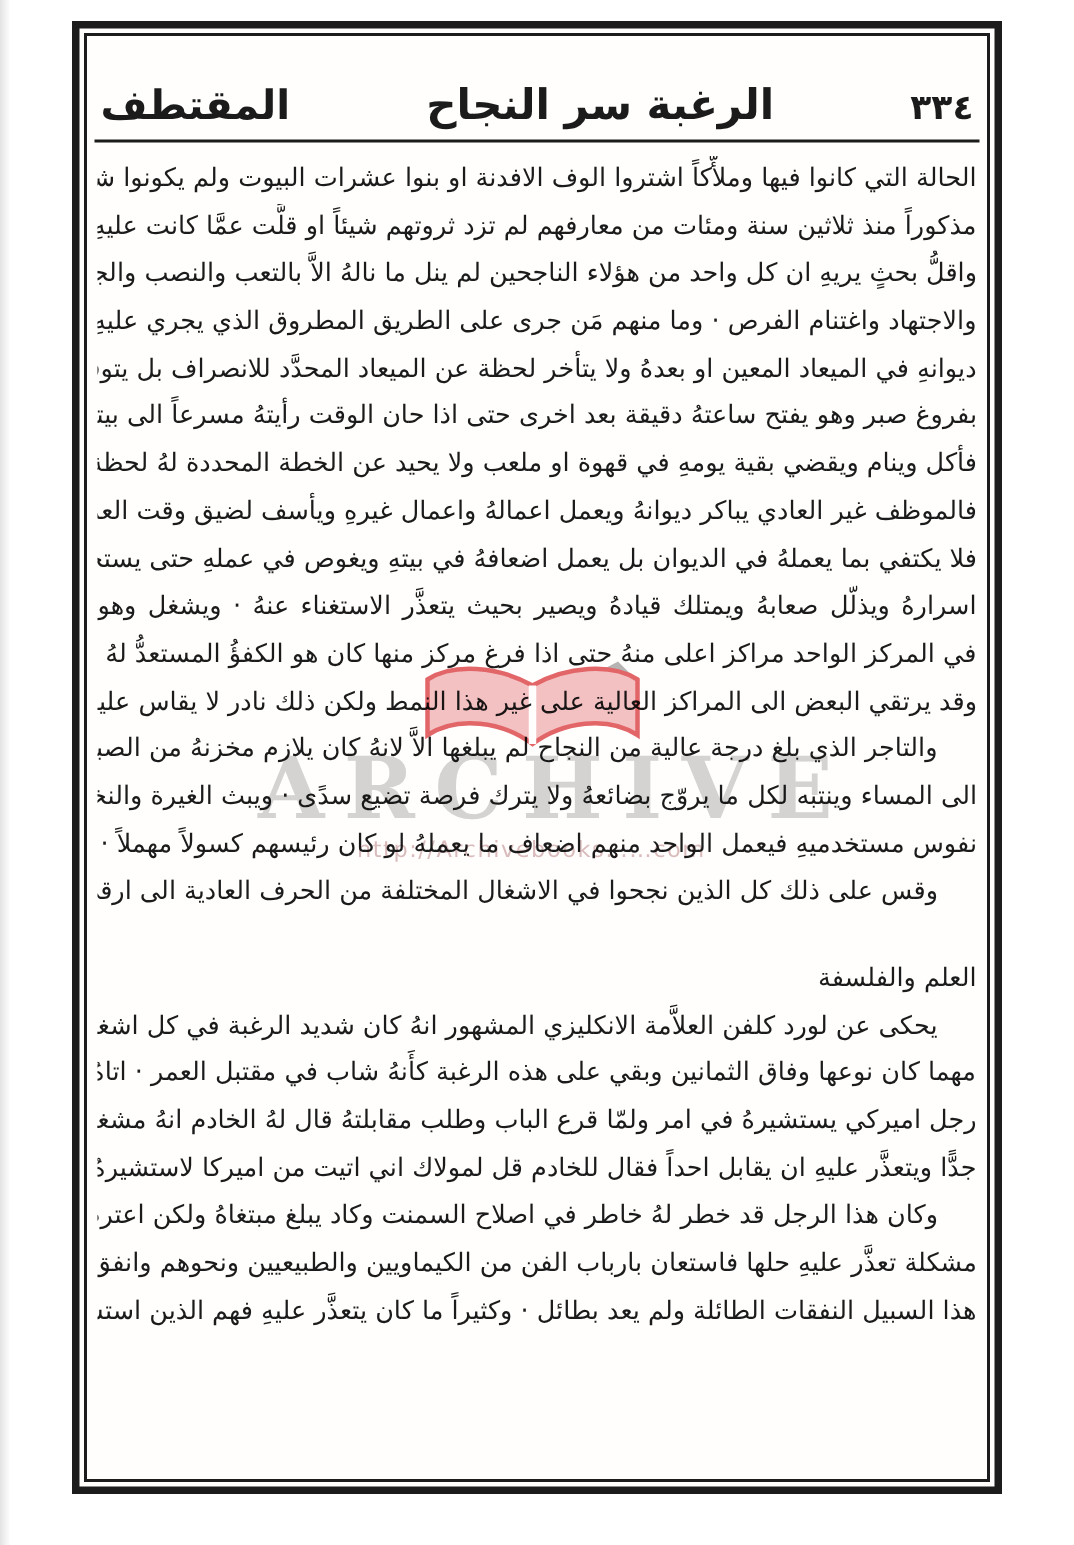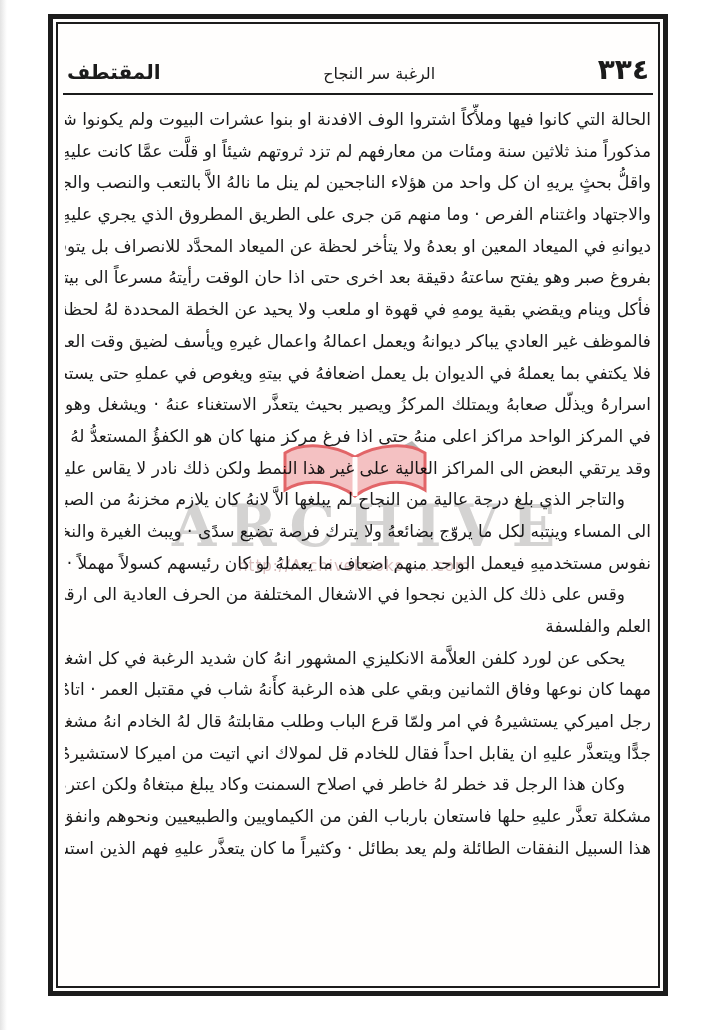--- a/index.html
+++ b/index.html
@@ -21,32 +21,32 @@
     border:2px solid #1c1c1c;
   }
   .content{
     position:absolute;top:0;left:8px;right:8px;bottom:0;
     direction:rtl;color:#1b1b1b;
   }
   .page-header{
     display:flex;justify-content:space-between;align-items:baseline;
     margin:34px 6px 0 6px;
   }
-  .page-number{font-size:28px;font-weight:bold;letter-spacing:1px;}
-  .page-title{font-size:16px;font-weight:normal;}
-  .magazine-name{font-size:20px;font-weight:bold;}
+  .page-number{font-size:23px;font-weight:bold;letter-spacing:1px;}
+  .page-title{font-size:28px;font-weight:bold;}
+  .magazine-name{font-size:27px;font-weight:bold;}
   .header-rule{border-top:2px solid #1b1b1b;margin:7px 2px 0 2px;height:0;}
   .body-text{margin:9px 4px 0 4px;}
   .line{
     height:31.7px;line-height:31.7px;font-size:17px;
     text-align:justify;text-align-last:justify;
     white-space:nowrap;overflow:hidden;
   }
   .line.indent{padding-right:26px;}
-  .line.tail{text-align-last:right;}
+  .line.tail{text-align-last:right;margin-top:26px;}
   .line.center{text-align-last:center;padding-left:40px;padding-right:40px;}
   
   .wm-logo{
     position:absolute;left:276px;top:426px;width:158px;height:90px;
     mix-blend-mode:multiply;opacity:.85;pointer-events:none;
   }
   .wm-archive{
     position:absolute;left:172px;top:492px;
     font-family:"DejaVu Serif", serif;font-size:57px;font-weight:bold;
     letter-spacing:13px;color:#c3c3c3;opacity:.72;
@@ -77,21 +77,21 @@
     <div class="body-text">
         <div class="line">الحالة التي كانوا فيها وملأَّكاً اشتروا الوف الافدنة او بنوا عشرات البيوت ولم يكونوا شيئاً</div>
         <div class="line">مذكوراً منذ ثلاثين سنة ومئات من معارفهم لم تزد ثروتهم شيئاً او قلَّت عمَّا كانت عليهِ ·</div>
         <div class="line">واقلُّ بحثٍ يريهِ ان كل واحد من هؤلاء الناجحين لم ينل ما نالهُ الاَّ بالتعب والنصب والجد</div>
         <div class="line">والاجتهاد واغتنام الفرص · وما منهم مَن جرى على الطريق المطروق الذي يجري عليهِ سائر</div>
         <div class="line">ديوانهِ في الميعاد المعين او بعدهُ ولا يتأخر لحظة عن الميعاد المحدَّد للانصراف بل يتوقعهُ</div>
         <div class="line">بفروغ صبر وهو يفتح ساعتهُ دقيقة بعد اخرى حتى اذا حان الوقت رأيتهُ مسرعاً الى بيتهِ</div>
         <div class="line">فأكل وينام ويقضي بقية يومهِ في قهوة او ملعب ولا يحيد عن الخطة المحددة لهُ لحظة ·</div>
         <div class="line">فالموظف غير العادي يباكر ديوانهُ ويعمل اعمالهُ واعمال غيرهِ ويأسف لضيق وقت العمل</div>
         <div class="line">فلا يكتفي بما يعملهُ في الديوان بل يعمل اضعافهُ في بيتهِ ويغوص في عملهِ حتى يستجلي</div>
-        <div class="line">اسرارهُ ويذلّل صعابهُ ويمتلك المركزُ ويصير بحيث يتعذَّر الاستغناء عنهُ · ويشغل وهو</div>
+        <div class="line">اسرارهُ ويذلّل صعابهُ ويمتلك قيادهُ ويصير بحيث يتعذَّر الاستغناء عنهُ · ويشغل وهو</div>
         <div class="line">في المركز الواحد مراكز اعلى منهُ حتى اذا فرغ مركز منها كان هو الكفؤُ المستعدُّ لهُ ·</div>
         <div class="line">وقد يرتقي البعض الى المراكز العالية على غير هذا النمط ولكن ذلك نادر لا يقاس عليهِ</div>
         <div class="line indent">والتاجر الذي بلغ درجة عالية من النجاح لم يبلغها الاَّ لانهُ كان يلازم مخزنهُ من الصباح</div>
         <div class="line">الى المساء وينتبه لكل ما يروّج بضائعهُ ولا يترك فرصة تضيع سدًى · ويبث الغيرة والنخوة في</div>
         <div class="line">نفوس مستخدميهِ فيعمل الواحد منهم اضعاف ما يعملهُ لو كان رئيسهم كسولاً مهملاً · واذا</div>
         <div class="line indent">وقس على ذلك كل الذين نجحوا في الاشغال المختلفة من الحرف العادية الى ارقى مراتب</div>
         <div class="line tail">العلم والفلسفة</div>
         <div class="line indent">يحكى عن لورد كلفن العلاَّمة الانكليزي المشهور انهُ كان شديد الرغبة في كل اشغالهِ</div>
         <div class="line">مهما كان نوعها وفاق الثمانين وبقي على هذه الرغبة كأَنهُ شاب في مقتبل العمر · اتاهُ ذات يوم</div>
         <div class="line">رجل اميركي يستشيرهُ في امر ولمّا قرع الباب وطلب مقابلتهُ قال لهُ الخادم انهُ مشغول الآن</div>

